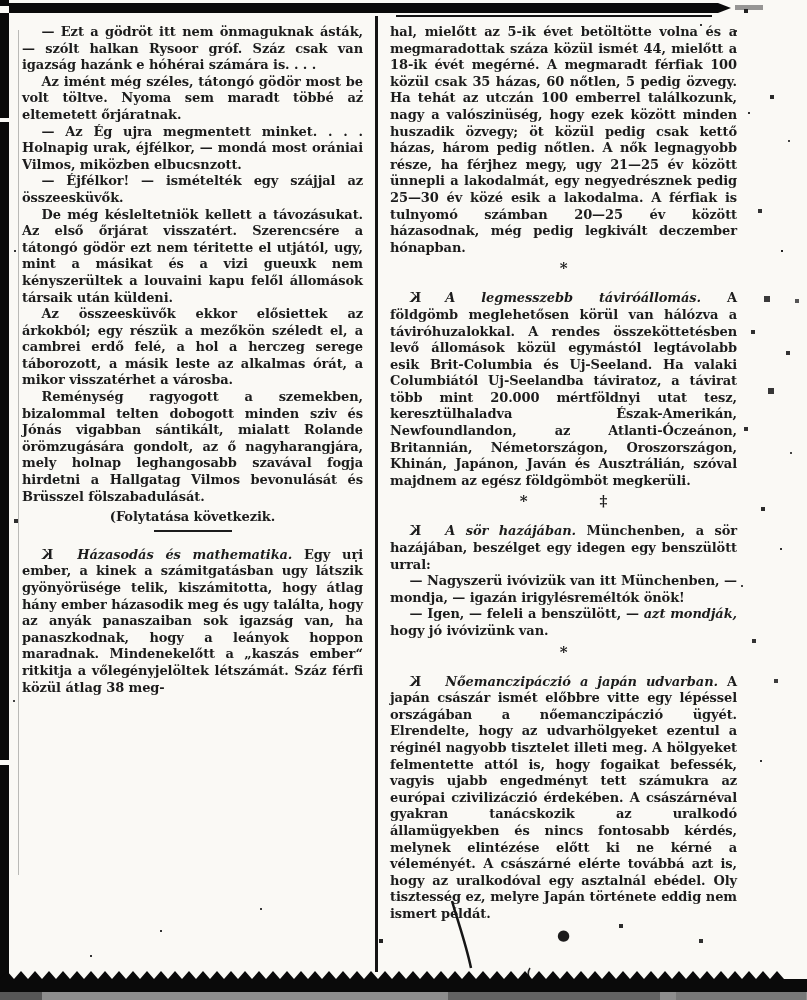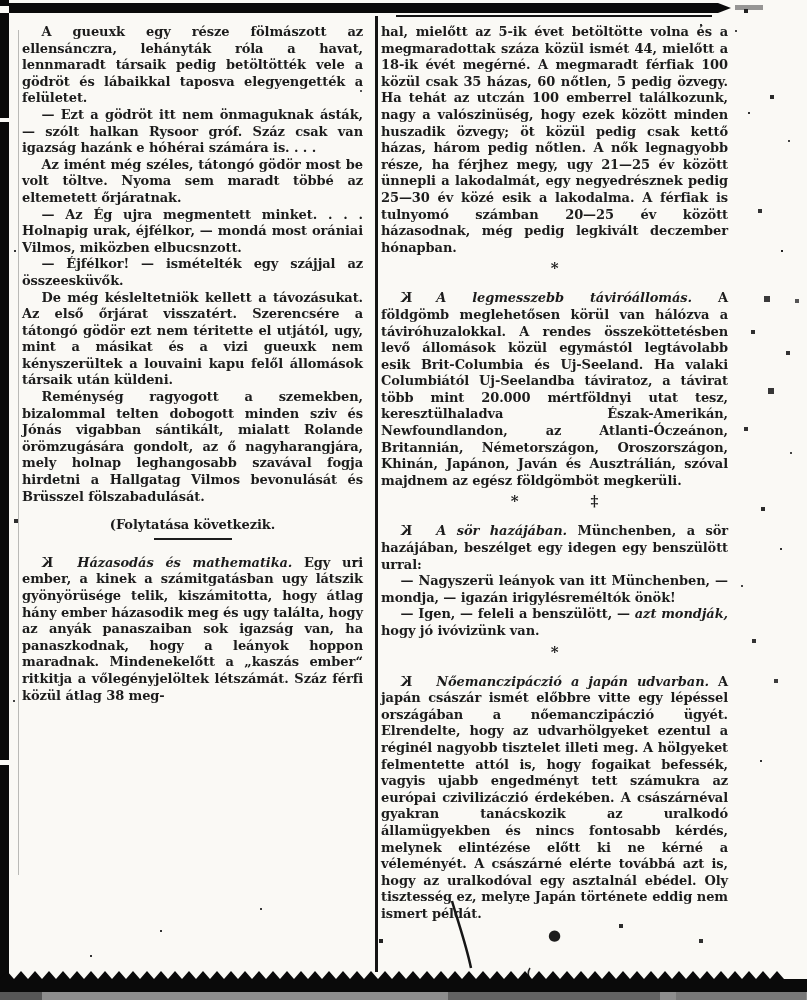--- a/index.html
+++ b/index.html
@@ -35,24 +35,24 @@
       753px 640px 0 1px #333, 700px 24px 0 0 #333, 745px 10px 0 1px #222,
       735px 30px 0 0 #444, 380px 940px 0 1px #222, 160px 930px 0 0 #333,
       620px 925px 0 1px #2c2c2c, 90px 955px 0 0 #333, 520px 900px 0 0 #444,
       260px 908px 0 0 #3a3a3a, 700px 940px 0 1px #2f2f2f, 14px 250px 0 0 #333,
       15px 520px 0 1px #2d2d2d, 13px 700px 0 0 #444, 360px 90px 0 0 #555,
       355px 560px 0 0 #4a4a4a, 775px 680px 0 1px #3c3c3c, 760px 760px 0 0 #333;}
   
   .col{position:absolute;top:24px;color:#1c1c1c;font-size:13px;line-height:16.6px;
        font-weight:bold;text-align:justify;letter-spacing:-0.1px;}
   .col-left{left:22px;width:341px;}
-  .col-right{left:381px;width:347px;}
+  .col-right{left:390px;width:347px;}
   p{margin:0;text-indent:1.5em;}
   p.noindent{text-indent:0;}
-  .note{text-align:center;text-indent:0;margin-top:12px;}
+  .note{text-align:center;text-indent:0;margin-top:4px;}
   .rule{width:78px;border-top:2px solid #1c1c1c;margin:4px auto 0;}
   .section{margin-top:15px;}
   .sec-title{font-style:italic;}
   .mark{display:inline-block;transform:scaleX(-1);margin:0 5px 0 0;font-style:normal;}
   .sep{text-align:center;text-indent:0;margin:5px 0 3px;font-size:15px;line-height:14px;}
   .sep .g2{margin-left:72px;}
   em.q{font-style:italic;font-weight:bold;}
 </style>
 </head>
 <body>
@@ -63,26 +63,26 @@
 <div class="left-strip">
   <div class="notch n1"></div>
   <div class="notch n2"></div>
   <div class="notch n3"></div>
 </div>
 <div class="fold-line"></div>
 <div class="divider"></div>
 <div class="speckles"></div>
 
 <div class="col col-left">
-  <p>A gueuxk egy része fölmászott az ellensánczra, lehányták róla a havat, lennmaradt társaik pedig betöltötték vele a gödröt és lábaikkal taposva elegyengették a felületet.</p>
   <p>— Ezt a gödröt itt nem önmaguknak ásták, — szólt halkan Rysoor gróf. Száz csak van igazság hazánk e hóhérai számára is. . . .</p>
   <p>Az imént még széles, tátongó gödör most be volt töltve. Nyoma sem maradt többé az eltemetett őrjáratnak.</p>
   <p>— Az Ég ujra megmentett minket. . . . Holnapig urak, éjfélkor, — mondá most orániai Vilmos, miközben elbucsnzott.</p>
   <p>— Éjfélkor! — ismételték egy szájjal az összeesküvők.</p>
   <p>De még késleltetniök kellett a távozásukat. Az első őrjárat visszatért. Szerencsére a tátongó gödör ezt nem téritette el utjától, ugy, mint a másikat és a vizi gueuxk nem kényszerültek a louvaini kapu felől állomások társaik után küldeni.</p>
+  <p>Az összeesküvők ekkor elősiettek az árkokból; egy részük a mezőkön széledt el, a cambrei erdő felé, a hol a herczeg serege táborozott, a másik leste az alkalmas órát, a mikor visszatérhet a városba.</p>
   <p>Reménység ragyogott a szemekben, bizalommal telten dobogott minden sziv és Jónás vigabban sántikált, mialatt Rolande örömzugására gondolt, az ő nagyharangjára, mely holnap leghangosabb szavával fogja hirdetni a Hallgatag Vilmos bevonulását és Brüsszel fölszabadulását.</p>
   <p class="note">(Folytatása következik.</p>
   <div class="rule"></div>
   <p class="section">
     <span class="mark">K</span><span class="sec-title">Házasodás és mathematika.</span>
     <span>Egy uri ember, a kinek a számitgatásban ugy látszik gyönyörüsége telik, kiszámitotta, hogy átlag hány ember házasodik meg és ugy találta, hogy az anyák panaszaiban sok igazság van, ha panaszkodnak, hogy a leányok hoppon maradnak. Mindenekelőtt a „kaszás ember“ ritkitja a vőlegényjelöltek létszámát. Száz férfi közül átlag 38 meg-</span>
   </p>
 </div>
 
 <div class="col col-right">
@@ -94,21 +94,21 @@
     <span class="mark">K</span><span class="sec-title">A legmesszebb táviróállomás.</span>
     <span>A földgömb meglehetősen körül van hálózva a táviróhuzalokkal. A rendes összeköttetésben levő állomások közül egymástól legtávolabb esik Brit-Columbia és Uj-Seeland. Ha valaki Columbiától Uj-Seelandba táviratoz, a távirat több mint 20.000 mértföldnyi utat tesz, keresztülhaladva Észak-Amerikán, Newfoundlandon, az Atlanti-Óczeánon, Britannián, Németországon, Oroszországon, Khinán, Japánon, Javán és Ausztrálián, szóval majdnem az egész földgömböt megkerüli.</span>
   </p>
 
   <p class="sep"><span>*</span><span class="g2">‡</span></p>
 
   <p class="section">
     <span class="mark">K</span><span class="sec-title">A sör hazájában.</span>
     <span>Münchenben, a sör hazájában, beszélget egy idegen egy benszülött urral:</span>
   </p>
-  <p>— Nagyszerü leányok van itt Münchenben, — mondja, — igazán irigylésreméltók önök!</p>
+  <p>— Nagyszerü ivóvizük van itt Münchenben, — mondja, — igazán irigylésreméltók önök!</p>
   <p><span>— Igen, — feleli a benszülött, — </span><em class="q">azt mondják,</em><span> hogy jó ivóvizünk van.</span></p>
 
   <p class="sep"><span>*</span></p>
 
   <p class="section">
     <span class="mark">K</span><span class="sec-title">Nőemanczipáczió a japán udvarban.</span>
     <span>A japán császár ismét előbbre vitte egy lépéssel országában a nőemanczipáczió ügyét. Elrendelte, hogy az udvarhölgyeket ezentul a réginél nagyobb tisztelet illeti meg. A hölgyeket felmentette attól is, hogy fogaikat befessék, vagyis ujabb engedményt tett számukra az európai czivilizáczió érdekében. A császárnéval gyakran tanácskozik az uralkodó államügyekben és nincs fontosabb kérdés, melynek elintézése előtt ki ne kérné a véleményét. A császárné elérte továbbá azt is, hogy az uralkodóval egy asztalnál ebédel. Oly tisztesség ez, melyre Japán története eddig nem ismert példát.</span>
   </p>
 
   <p class="sep"><span>●</span></p>

